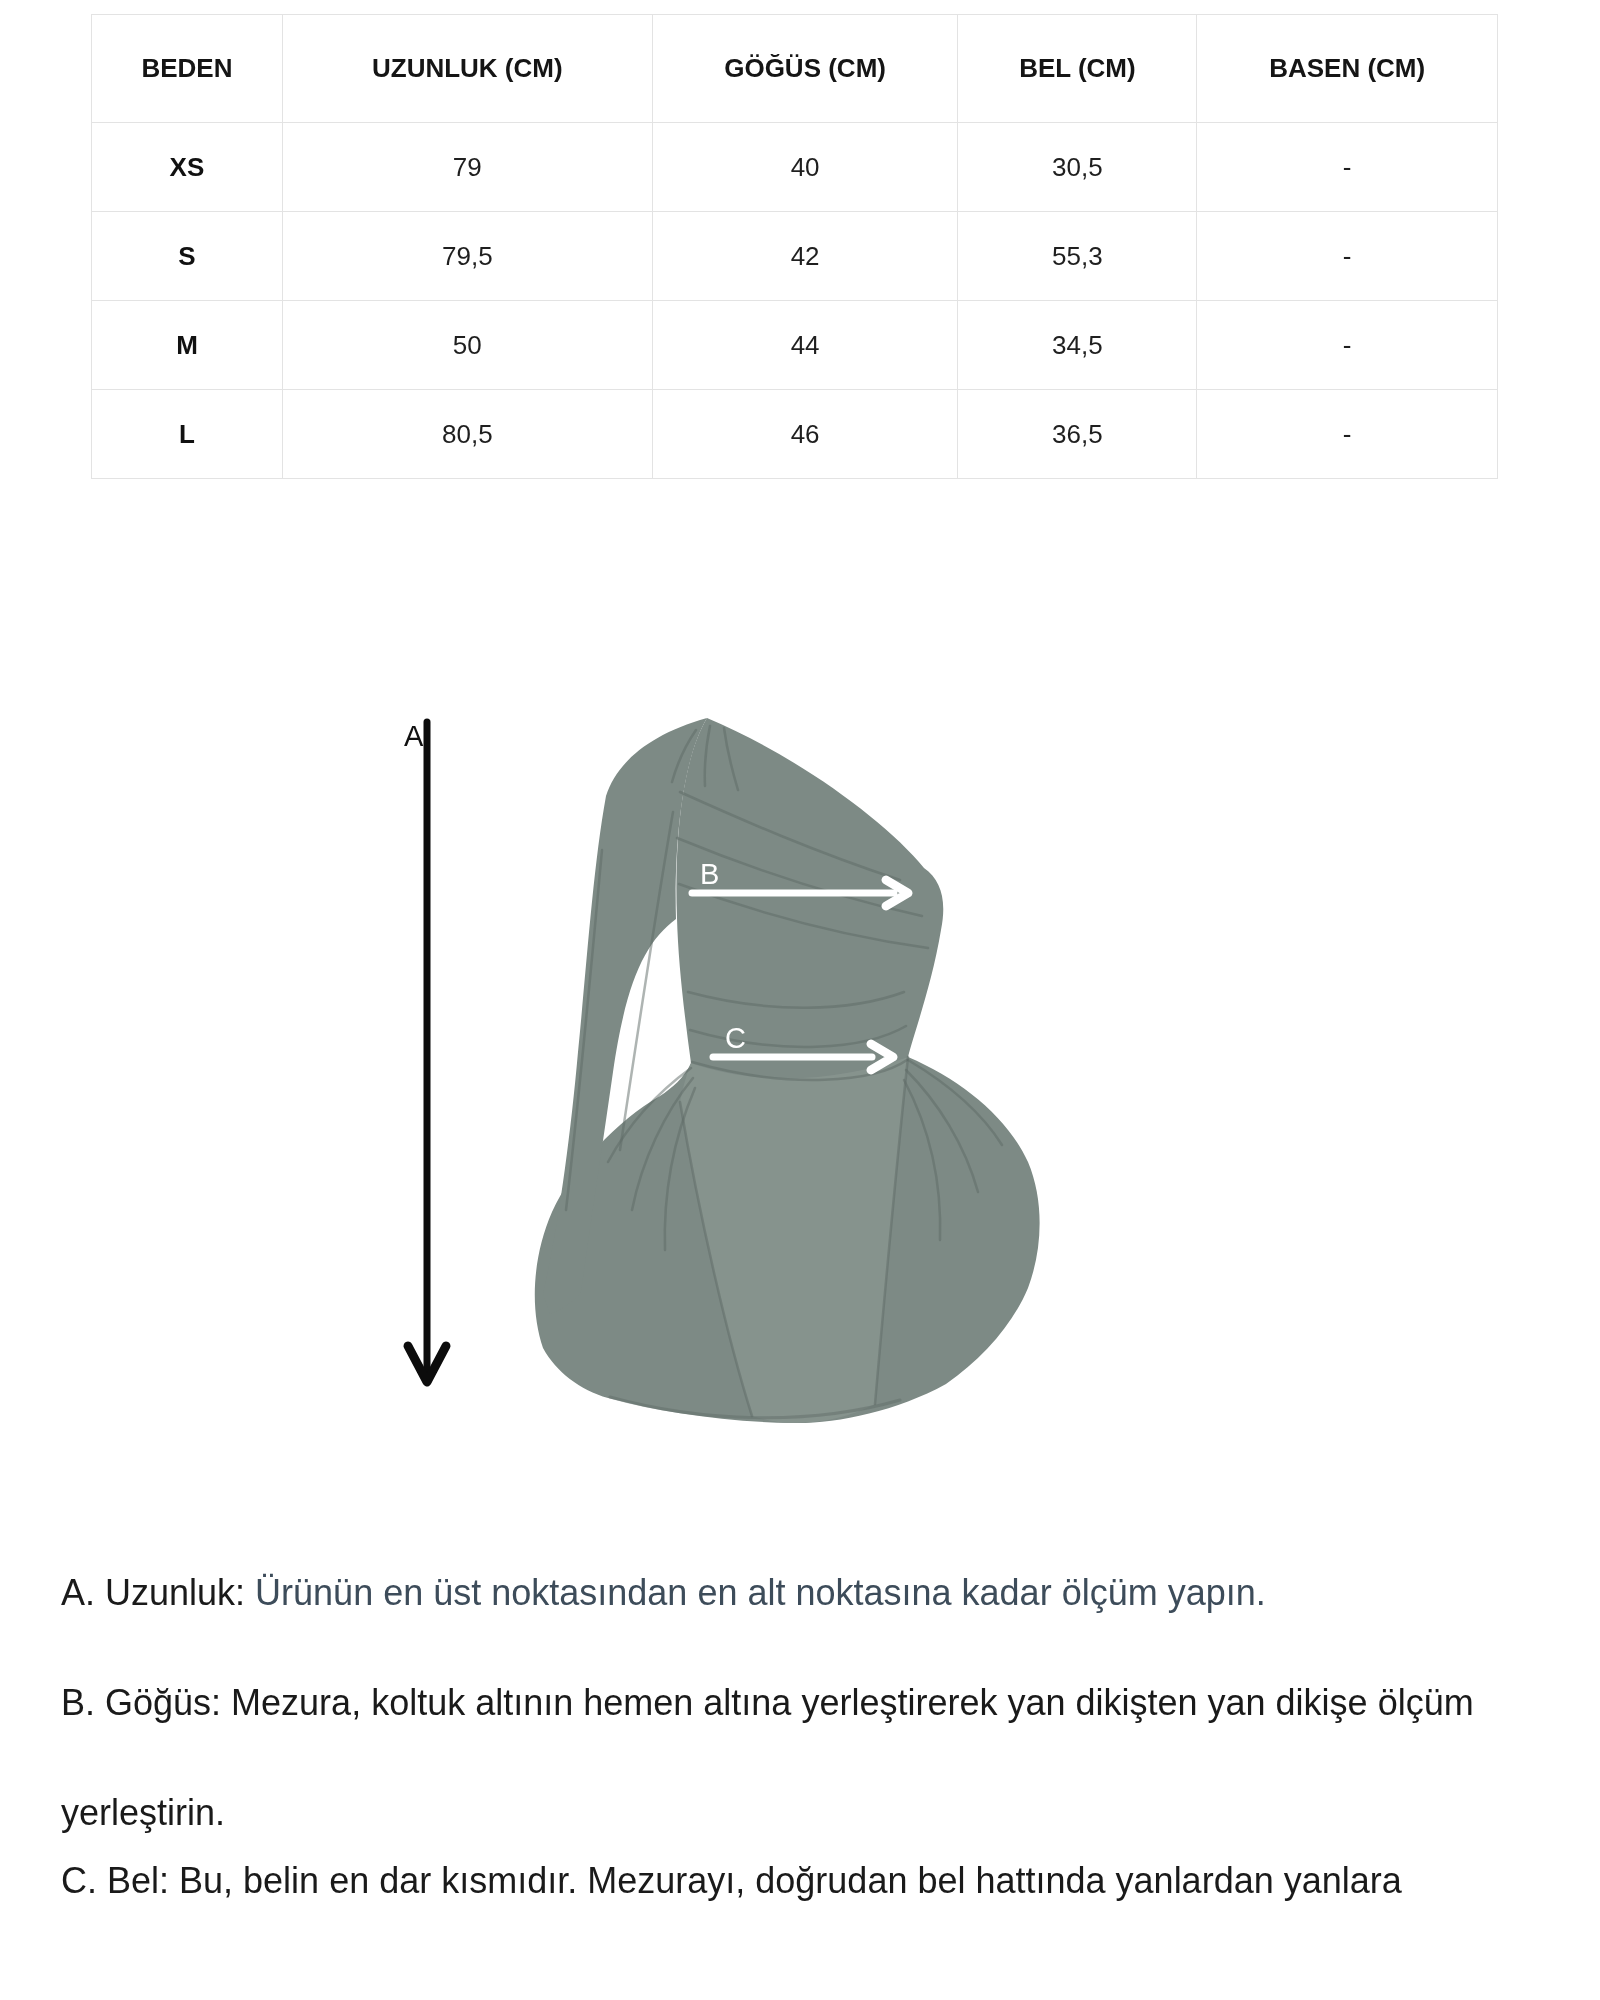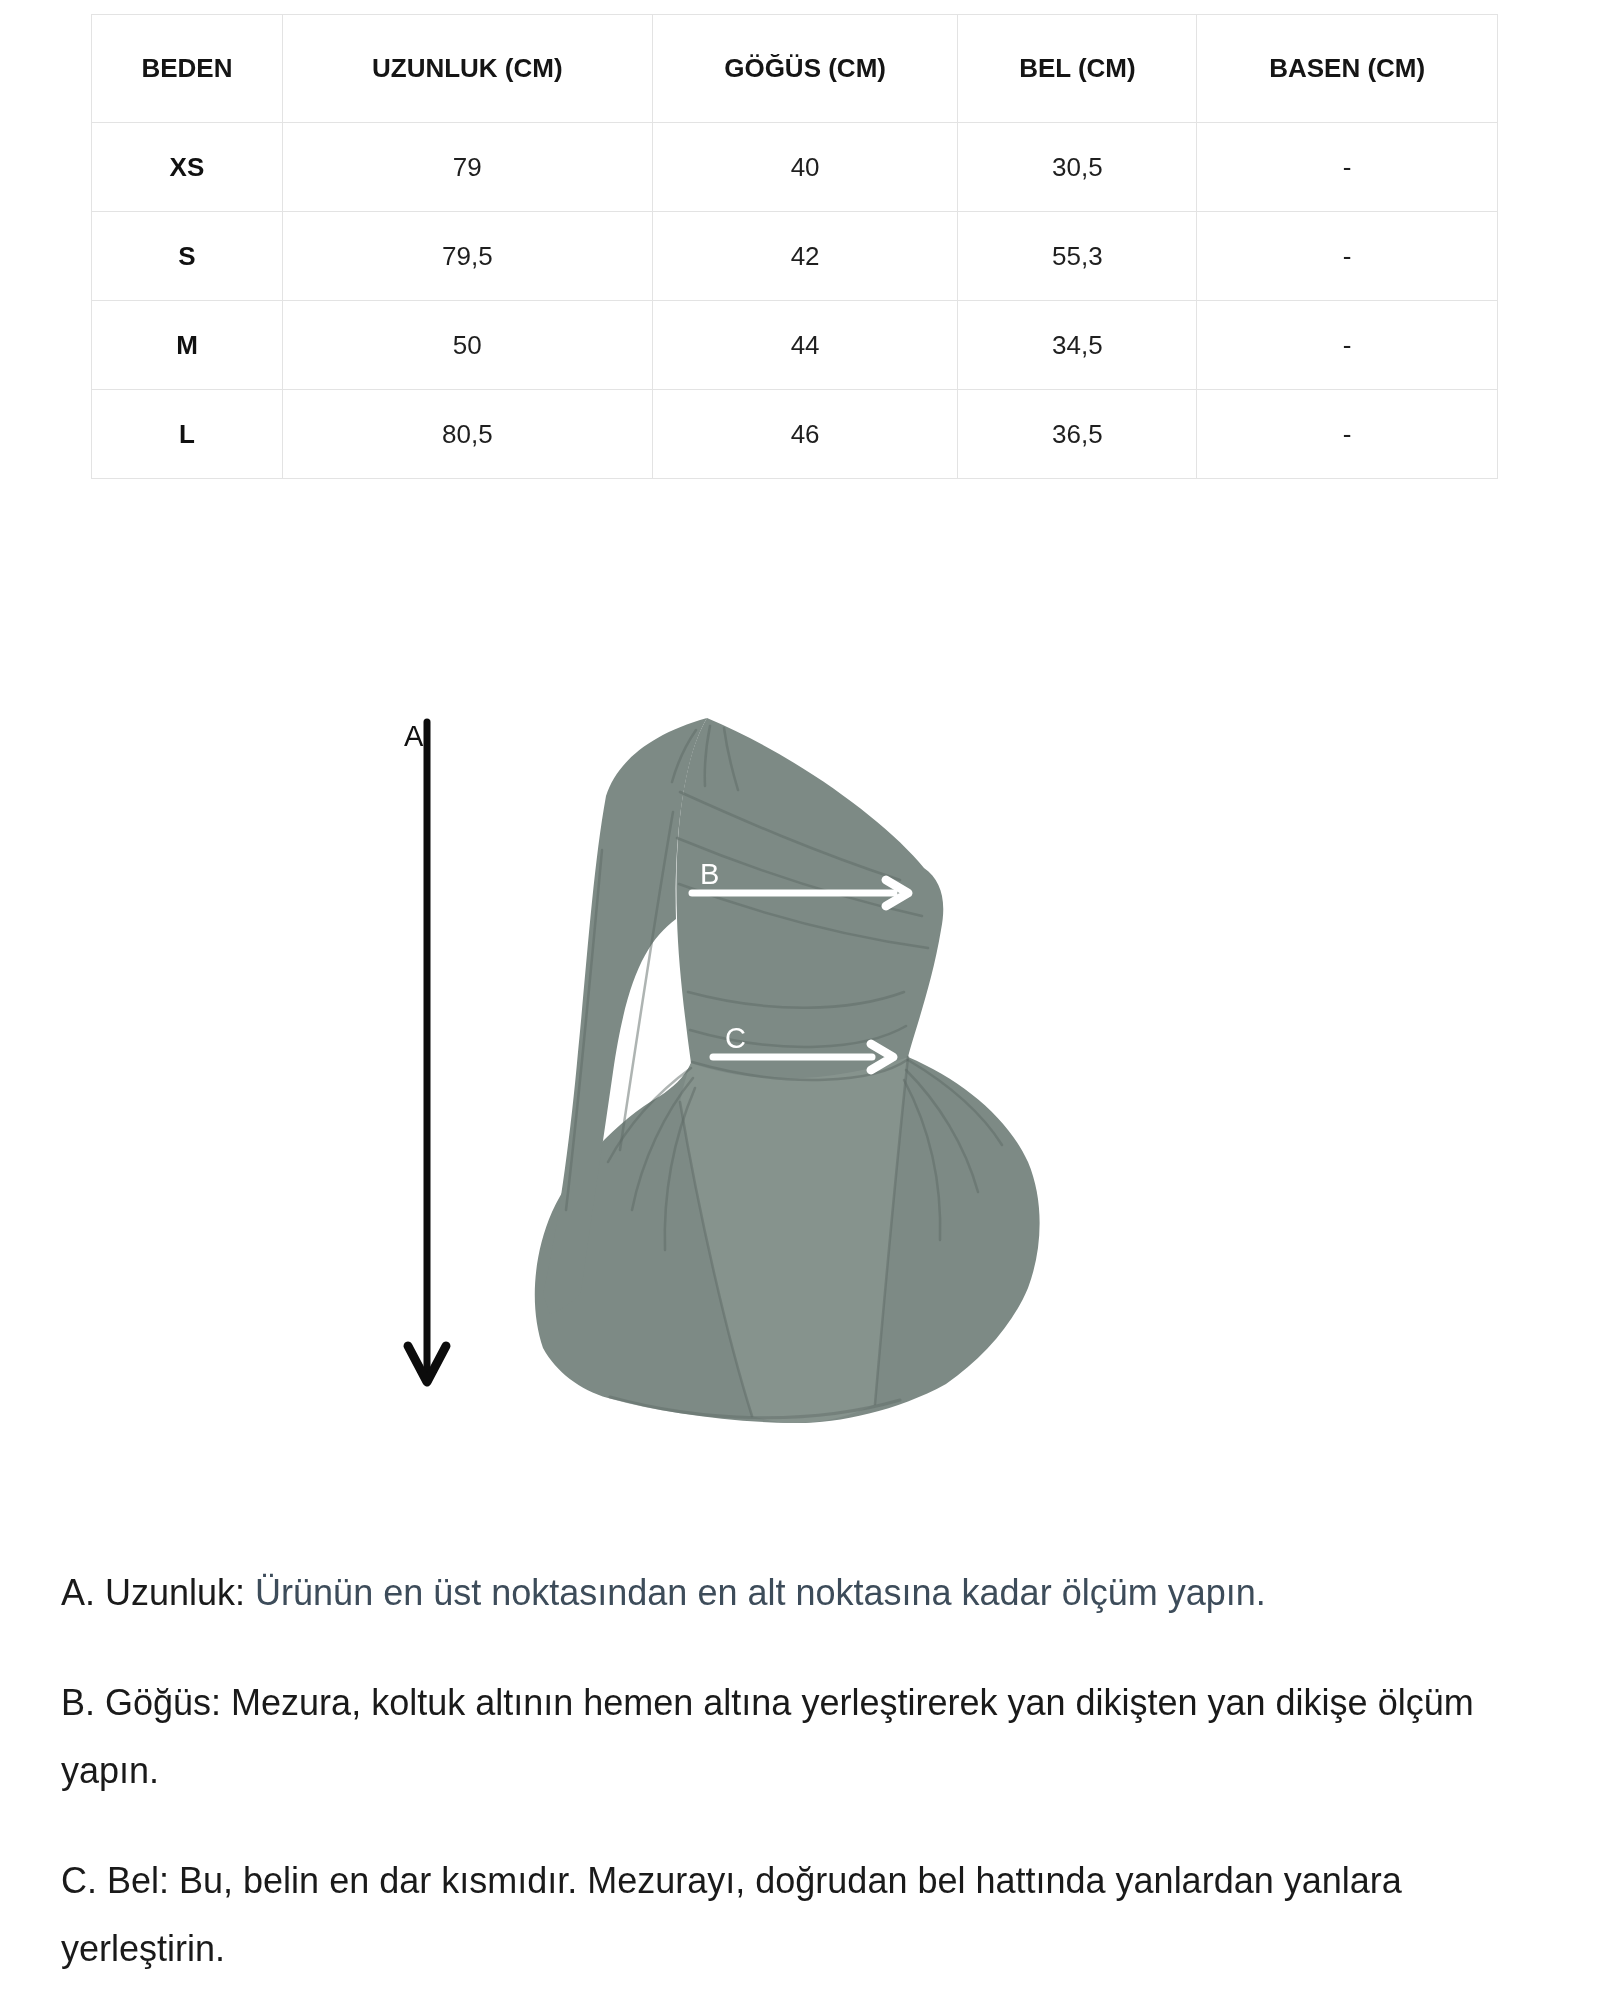--- a/index.html
+++ b/index.html
@@ -168,19 +168,18 @@
     <text x="345" y="348" font-size="29" fill="#ffffff">C</text>
   </svg>
 </div>
 
 <div class="notes">
   <p>
     <span>A. Uzunluk: </span><span style="color: rgb(61, 76, 90);">Ürünün en üst noktasından en alt noktasına kadar ölçüm yapın.</span>
   </p>
   <p>
     <span class="note-line">B. Göğüs: Mezura, koltuk altının hemen altına yerleştirerek yan dikişten yan dikişe ölçüm</span>
-    <span class="note-line">yapın.</span>
   </p>
   <p>
+    <span class="note-line">yerleştirin.</span>
     <span class="note-line">C. Bel: Bu, belin en dar kısmıdır. Mezurayı, doğrudan bel hattında yanlardan yanlara</span>
-    <span class="note-line">yerleştirin.</span>
   </p>
 </div>
 
 </body></html>

